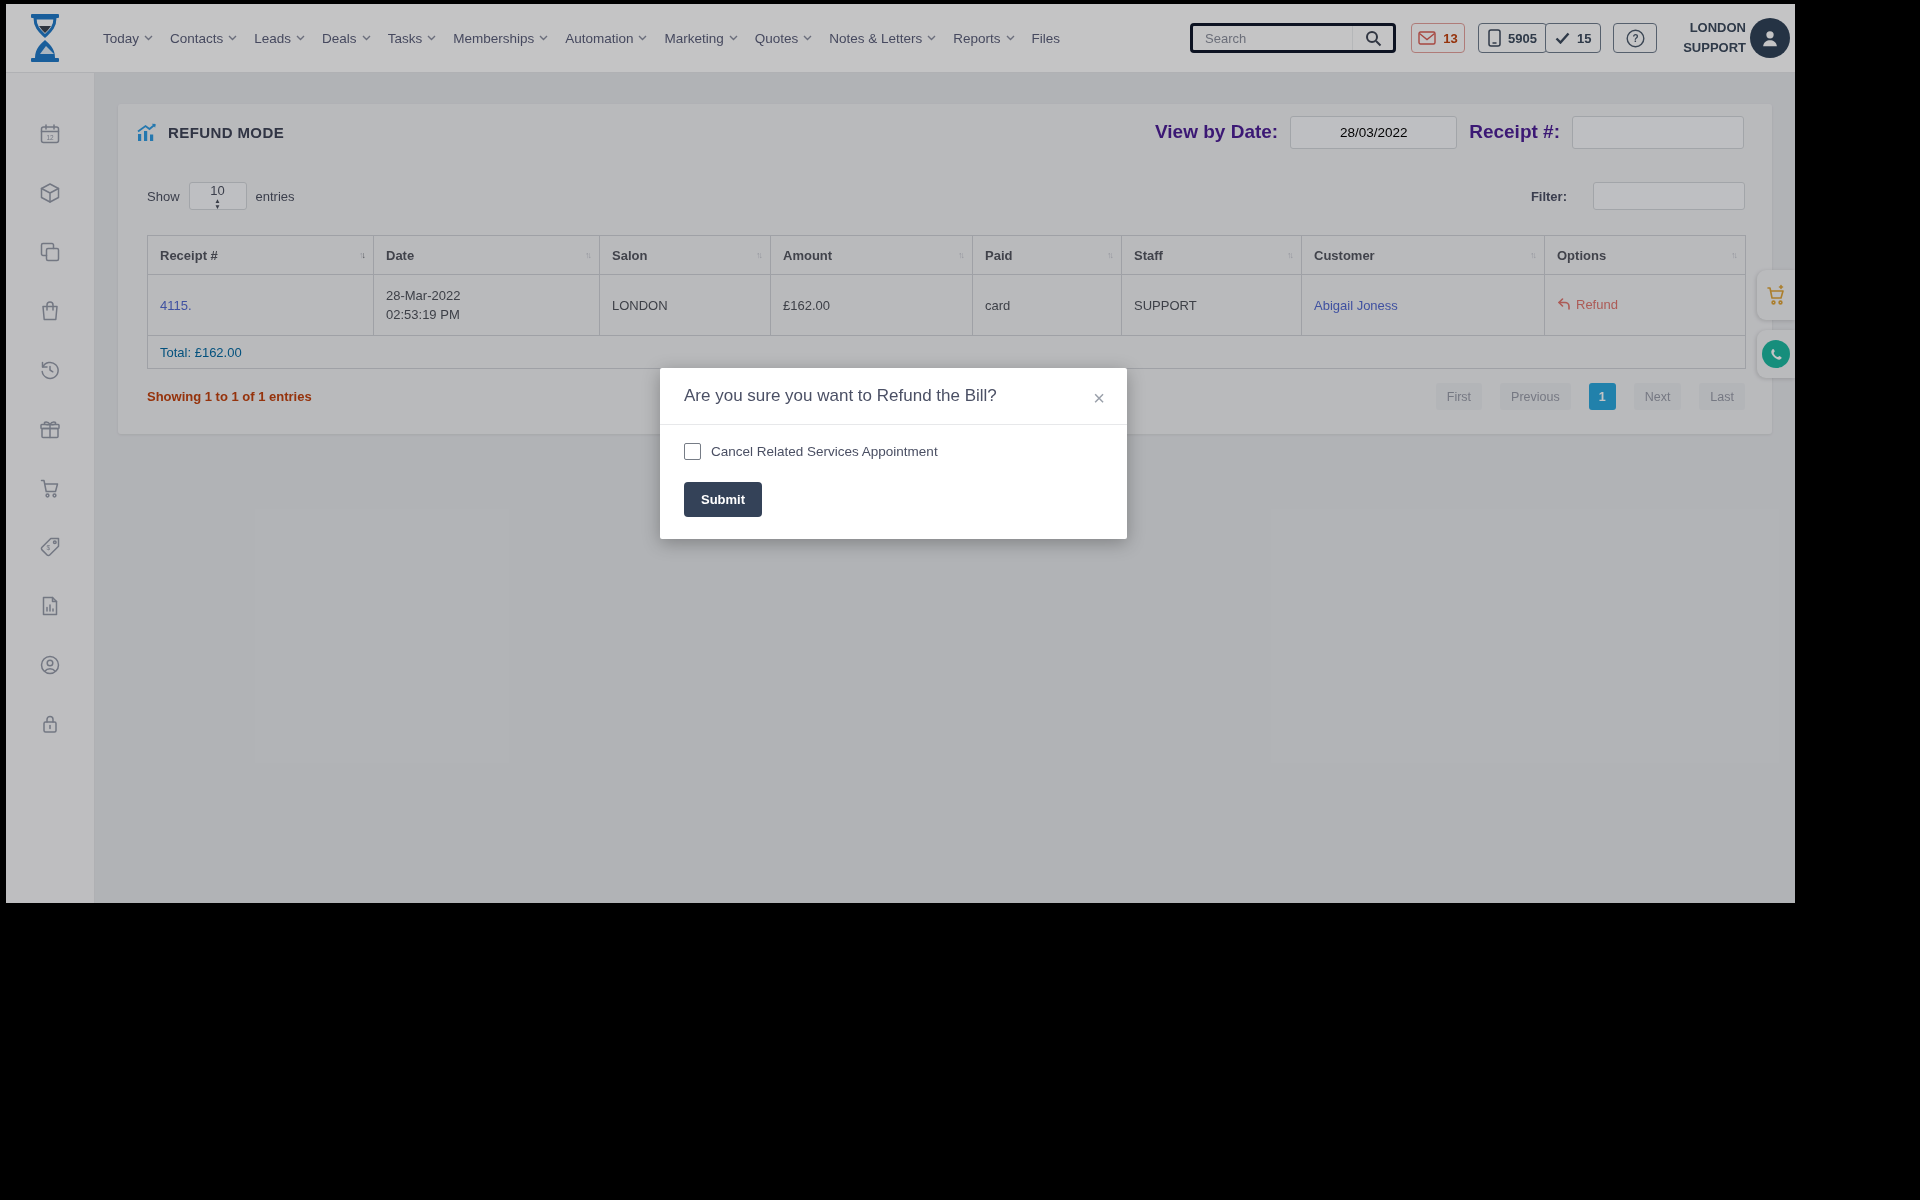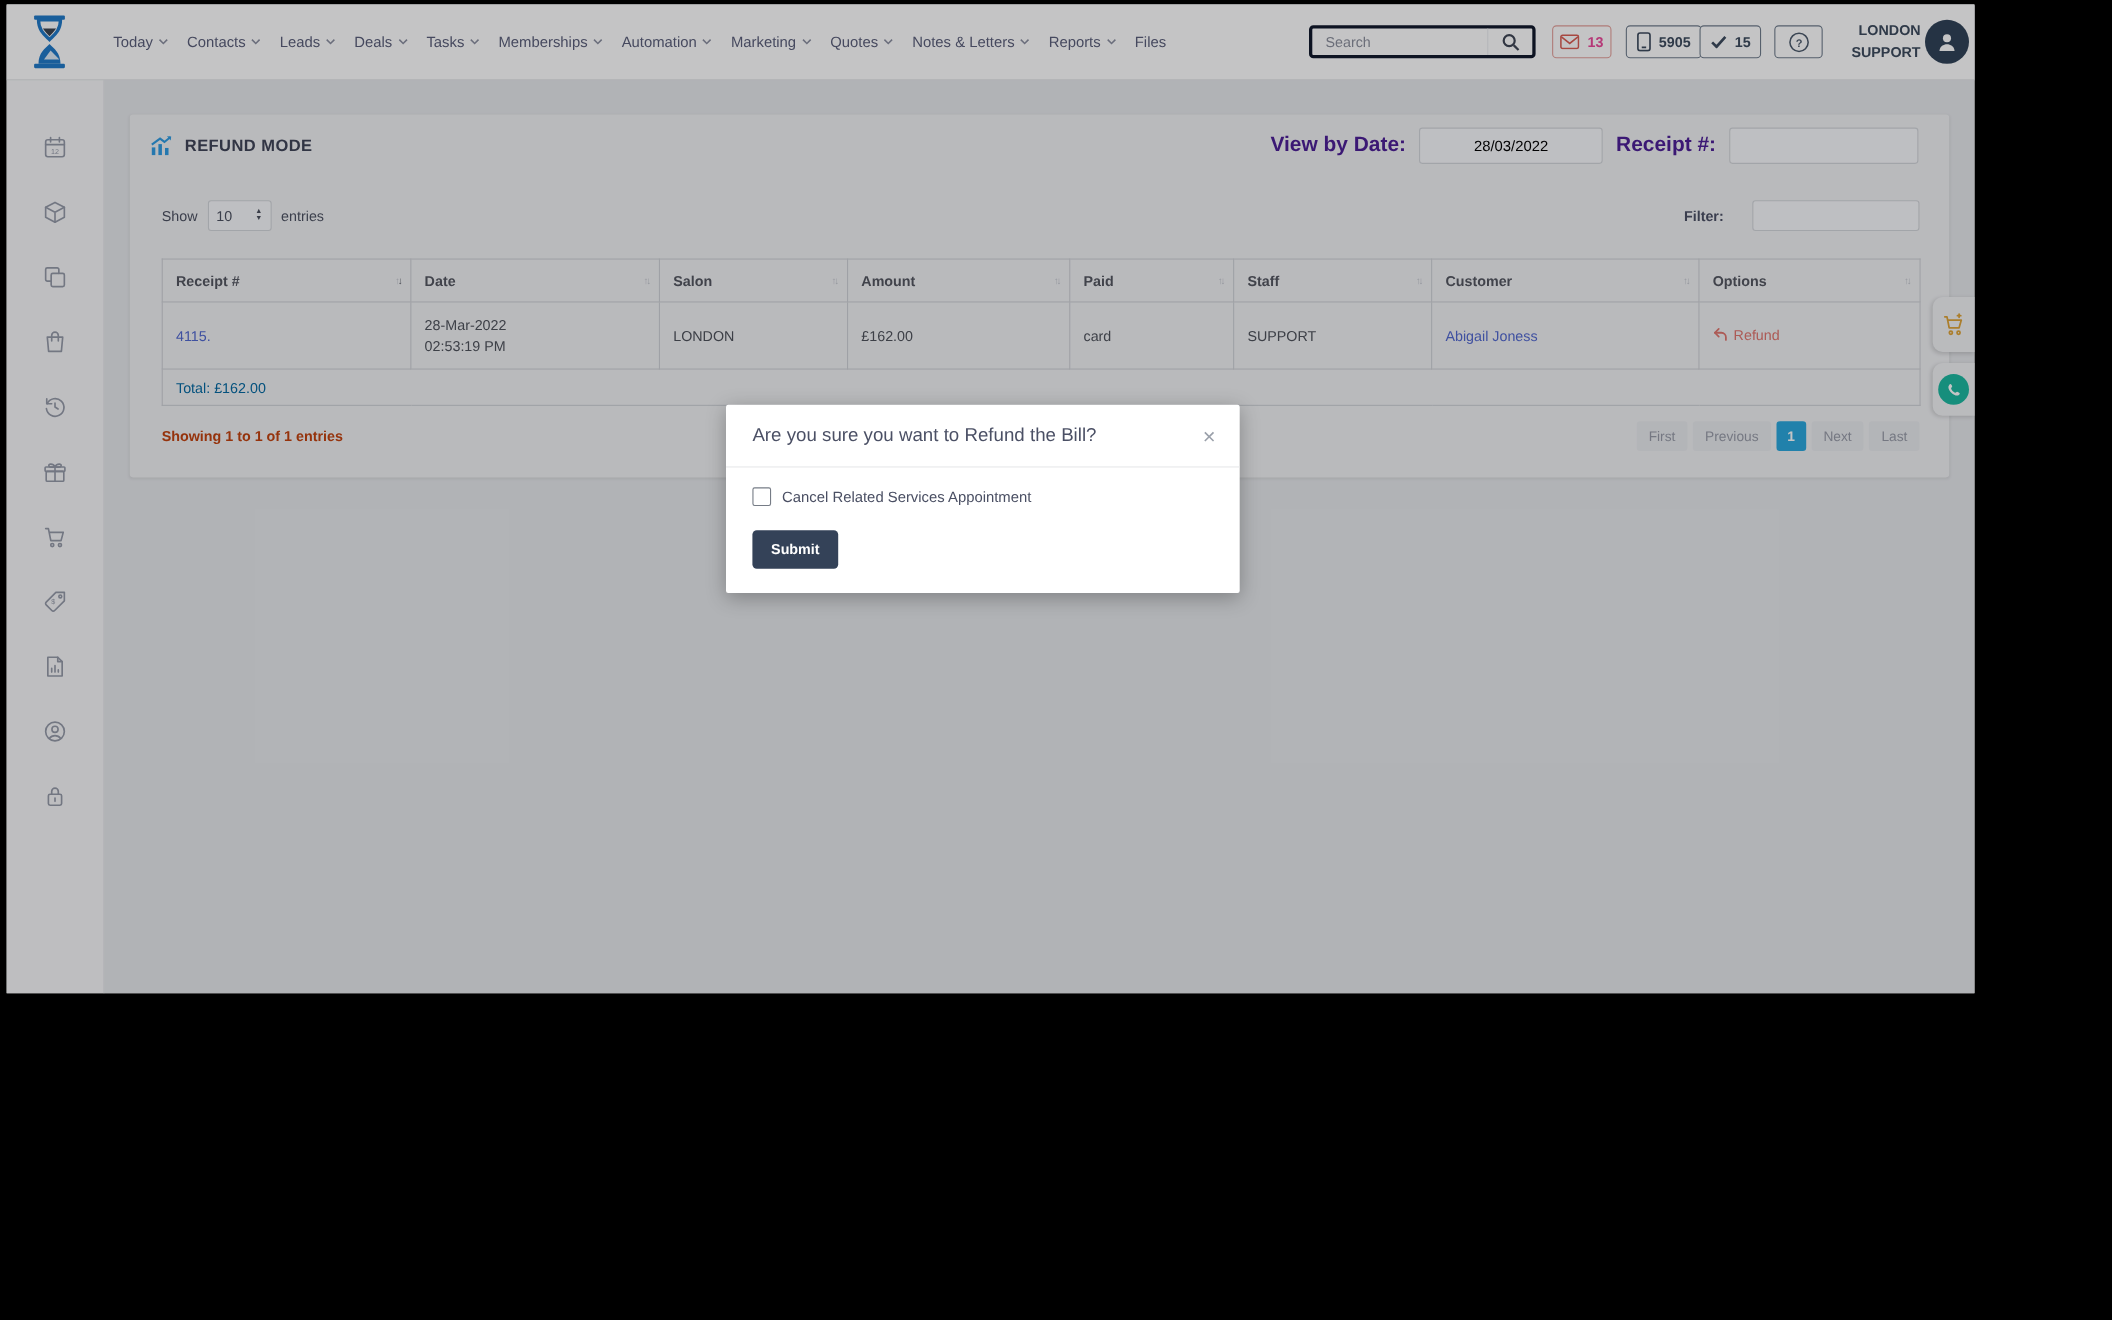--- a/index.html
+++ b/index.html
@@ -10,21 +10,21 @@
   
   .topbar{position:absolute;top:0;left:0;width:100%;height:68px;background:#fff;box-shadow:0 1px 0 #e5e6e9;z-index:5;}
   .logo{position:absolute;left:14px;top:5px;width:50px;height:58px;display:flex;align-items:center;justify-content:center;cursor:pointer;background:#fff;}
   .mainnav{position:absolute;left:97px;top:0;height:68px;display:flex;align-items:center;gap:17px;}
   .nav-item{display:flex;align-items:center;gap:5px;font-size:13.5px;color:#5a5e79;cursor:pointer;white-space:nowrap;}
   .search{position:absolute;left:1184px;top:19px;width:206px;height:30px;border:3px solid #0f172a;border-radius:4px;background:#fff;display:flex;align-items:center;box-sizing:border-box;}
   .search input{flex:1;border:0;outline:0;background:transparent;padding:0 12px;font-size:13px;color:#555;min-width:0;font-family:inherit;}
   .search input::placeholder{color:#8b8f9c;}
   .sicon{width:40px;height:100%;display:flex;align-items:center;justify-content:center;border-left:1px solid #eceef0;cursor:pointer;}
   .badge{position:absolute;top:19px;height:30px;display:flex;align-items:center;gap:7px;padding:0 9px;border:1px solid #6f7c8c;border-radius:4px;color:#3c4a5c;font-size:13px;font-weight:bold;background:#fff;cursor:pointer;box-sizing:border-box;}
-  .badge.red{border-color:#e4a09a;color:#ec4899;}
+  .badge.red{border-color:#e4a09a;color:#c2410c;}
   .b-mail{left:1405px;width:54px;justify-content:center;padding:0 6px;}
   .b-phone{left:1472px;}
   .b-check{left:1539px;}
   .b-help{left:1607px;width:44px;justify-content:center;padding:0;}
   .username{position:absolute;left:1652px;top:14px;width:88px;text-align:right;font-size:13px;font-weight:bold;color:#3c4a5c;line-height:20px;display:flex;flex-direction:column;}
   .avatar{position:absolute;left:1744px;top:14px;width:40px;height:40px;border-radius:50%;background:#2f4156;display:flex;align-items:center;justify-content:center;cursor:pointer;}
 
   
   .sidebar{position:absolute;left:0;top:68px;width:89px;bottom:0;background:#f7f8f9;border-right:1px solid #e4e5e8;display:flex;flex-direction:column;align-items:center;padding-top:49px;gap:33px;box-sizing:border-box;}
   .side-icon{width:26px;height:26px;cursor:pointer;display:flex;align-items:center;justify-content:center;}
@@ -34,41 +34,41 @@
   .card{position:absolute;left:23px;top:32px;width:1654px;height:330px;background:#f1f2f4;border-radius:3px;box-shadow:0 1px 3px rgba(0,0,0,.08);box-sizing:border-box;}
   .card-head{display:flex;align-items:center;height:48px;padding:4px 28px 0 18px;}
   .page-title{margin:0 0 0 10px;font-size:15px;font-weight:bold;color:#3e4356;letter-spacing:.4px;}
   .head-filters{margin-left:auto;display:flex;align-items:center;gap:12px;}
   .head-filters label{font-size:19px;font-weight:bold;color:#4c1d95;}
   .txt-input{height:33px;border:1px solid #d3d6da;border-radius:3px;background:#f8f9fb;font-size:13.5px;color:#000000;font-family:inherit;box-sizing:border-box;outline:none;}
   .date-input{width:167px;text-align:center;}
   .receipt-input{width:172px;padding:0 10px;}
 
   .list-controls{display:flex;align-items:center;height:28px;margin:26px 27px 25px 29px;font-size:13px;color:#4c5160;}
-  .length-select{width:58px;height:28px;border:1px solid #d3d6da;border-radius:3px;background:#f8f9fb;display:flex;align-items:center;justify-content:space-between;padding:0 7px;margin:0 9px;box-sizing:border-box;cursor:pointer;}
+  .length-select{width:58px;height:28px;border:1px solid #d3d6da;border-radius:3px;background:#f8f9fb;display:flex;align-items:center;justify-content:space-between;padding:0 7px;margin:0 9px;box-sizing:border-box;cursor:pointer;flex-direction:column;}
   .arrows{display:flex;flex-direction:column;font-size:6.5px;color:#4a4f5c;line-height:6px;}
   .filter-box{margin-left:auto;display:flex;align-items:center;gap:26px;}
   .filter-box label{font-weight:bold;font-size:13px;color:#4a4f63;}
   .filter-input{width:152px;height:28px;}
 
   table.data{margin:0 27px 0 29px;width:1598px;border-collapse:collapse;table-layout:fixed;}
   .data th,.data td{border:1px solid #cfd2d6;font-size:13px;box-sizing:border-box;}
   .data th{height:39px;text-align:left;padding:0 12px;color:#53565f;font-weight:bold;position:relative;cursor:pointer;}
   .sort{position:absolute;right:7px;top:50%;transform:translateY(-50%);font-size:9px;color:#c2c5cc;font-style:normal;}
   .sort i{font-style:normal;margin-left:-2px;}
   .sort i.active{color:#63676f;}
   .data td{height:61px;padding:0 12px;color:#4e525a;vertical-align:middle;}
   .data tfoot td{height:33px;color:#0369a1;}
   a.cell-link{color:#5168cf;text-decoration:none;cursor:pointer;}
   .refund-link{color:#e0756d;display:inline-flex;align-items:center;gap:6px;cursor:pointer;font-size:13px;}
   .dateline{line-height:19px;}
 
   .table-foot{position:absolute;left:29px;right:27px;top:279px;display:flex;align-items:center;}
   .summary{font-size:13px;font-weight:bold;color:#c2410c;}
-  .pagination{margin-left:auto;display:flex;gap:5px;justify-content:flex-end;}
+  .pagination{margin-left:auto;display:flex;gap:18px;justify-content:flex-end;}
   .pg{height:27px;padding:0 11px;border-radius:3px;background:#e9ebee;color:#989ca8;font-size:12.5px;display:flex;align-items:center;cursor:pointer;border:0;font-family:inherit;}
   .pg.active{background:#29a8dd;color:#fff;padding:0 10px;font-weight:bold;}
 
   
   .edge-tab{position:absolute;width:38px;background:#f2f3f5;border-radius:9px 0 0 9px;box-shadow:-1px 1px 4px rgba(0,0,0,.15);display:flex;align-items:center;justify-content:center;cursor:pointer;z-index:6;}
   .cart-tab{left:1751px;top:266px;height:50px;}
   .wa-tab{left:1751px;top:326px;height:48px;}
   .wa-circle{width:28px;height:28px;border-radius:50%;background:#1bb9a0;display:flex;align-items:center;justify-content:center;}
 
   

